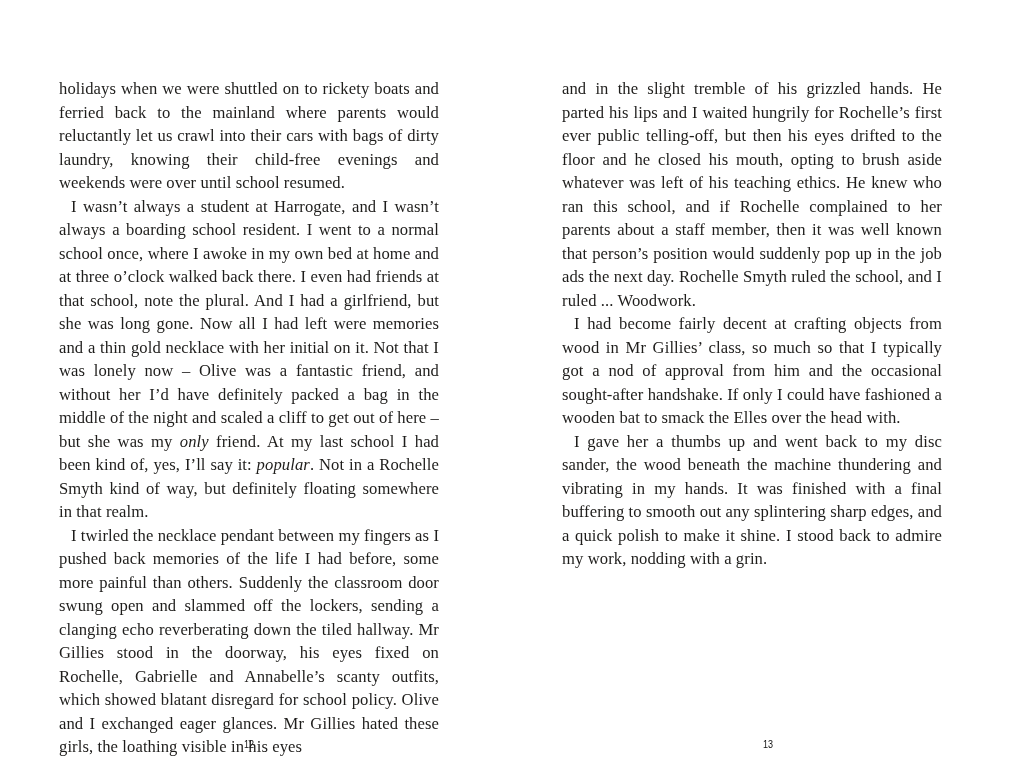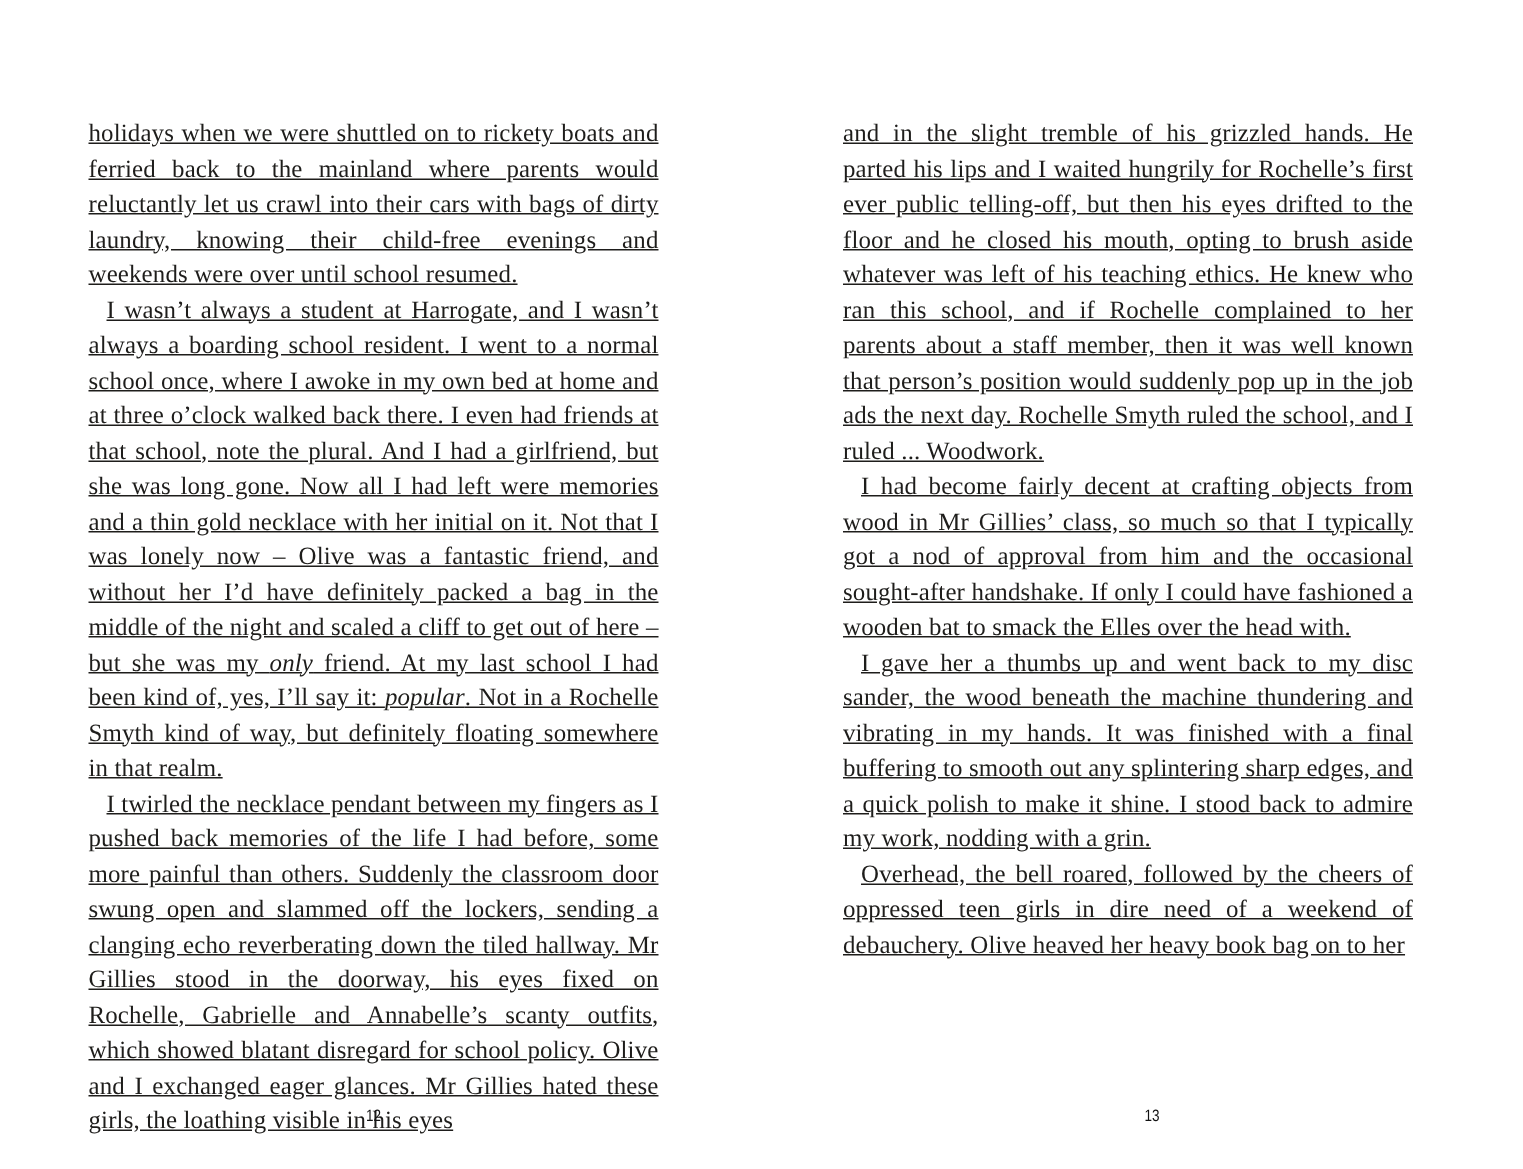--- a/index.html
+++ b/index.html
@@ -22,21 +22,20 @@
   }
   .page-left-col  { left: 59px; }
   .page-right-col { left: 562px; }
   .para {
     margin: 0;
     padding: 0;
     font-size: 16.6px;
     line-height: 23.5px;
     text-align: justify;
     letter-spacing: 0.1px;
-    text-decoration: underline;
   }
   .para.indent { text-indent: 12px; }
   .italic { font-style: italic; }
   .page-number {
     position: absolute;
     top: 738px;
     width: 380px;
     text-align: center;
     font-family: "Liberation Sans", sans-serif;
     font-size: 11px;
@@ -52,18 +51,17 @@
 <div class="page page-left-col">
     <p class="para"><span>holidays when we were shuttled on to rickety boats and ferried back to the mainland where parents would reluctantly let us crawl into their cars with bags of dirty laundry, knowing their child-free evenings and weekends were over until school resumed.</span></p>
     <p class="para indent"><span>I wasn’t always a student at Harrogate, and I wasn’t always a boarding school resident. I went to a normal school once, where I awoke in my own bed at home and at three o’clock walked back there. I even had friends at that school, note the plural. And I had a girlfriend, but she was long gone. Now all I had left were memories and a thin gold necklace with her initial on it. Not that I was lonely now – Olive was a fantastic friend, and without her I’d have definitely packed a bag in the middle of the night and scaled a cliff to get out of here – but she was my </span><span class="italic">only</span><span> friend. At my last school I had been kind of, yes, I’ll say it: </span><span class="italic">popular</span><span>. Not in a Rochelle Smyth kind of way, but definitely floating somewhere in that realm.</span></p>
     <p class="para indent"><span>I twirled the necklace pendant between my fingers as I pushed back memories of the life I had before, some more painful than others. Suddenly the classroom door swung open and slammed off the lockers, sending a clanging echo reverberating down the tiled hallway. Mr Gillies stood in the doorway, his eyes fixed on Rochelle, Gabrielle and Annabelle’s scanty outfits, which showed blatant disregard for school policy. Olive and I exchanged eager glances. Mr Gillies hated these girls, the loathing visible in his eyes</span></p>
   </div>
 
 <div class="page page-right-col">
     <p class="para"><span>and in the slight tremble of his grizzled hands. He parted his lips and I waited hungrily for Rochelle’s first ever public telling-off, but then his eyes drifted to the floor and he closed his mouth, opting to brush aside whatever was left of his teaching ethics. He knew who ran this school, and if Rochelle complained to her parents about a staff member, then it was well known that person’s position would suddenly pop up in the job ads the next day. Rochelle Smyth ruled the school, and I ruled ... Woodwork.</span></p>
     <p class="para indent"><span>I had become fairly decent at crafting objects from wood in Mr Gillies’ class, so much so that I typically got a nod of approval from him and the occasional sought-after handshake. If only I could have fashioned a wooden bat to smack the Elles over the head with.</span></p>
     <p class="para indent"><span>I gave her a thumbs up and went back to my disc sander, the wood beneath the machine thundering and vibrating in my hands. It was finished with a final buffering to smooth out any splintering sharp edges, and a quick polish to make it shine. I stood back to admire my work, nodding with a grin.</span></p>
-    <p class="para indent"><span>Overhead, the bell roared, followed by the cheers of oppressed teen girls in dire need of a weekend of debauchery. Olive heaved her heavy book bag on to her</span></p>
   </div>
 
 <div class="page-number pn-left">12</div>
 
 <div class="page-number pn-right">13</div>
 
 </body></html>

